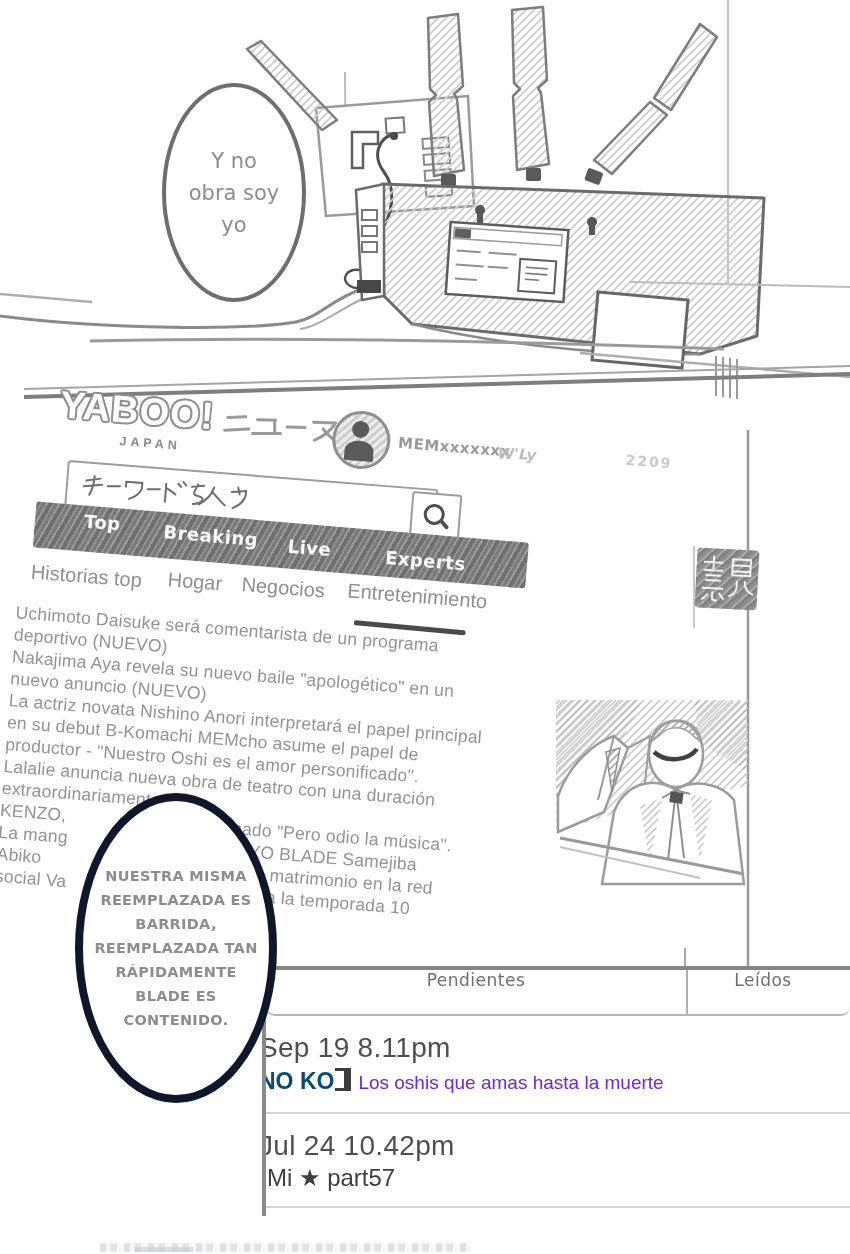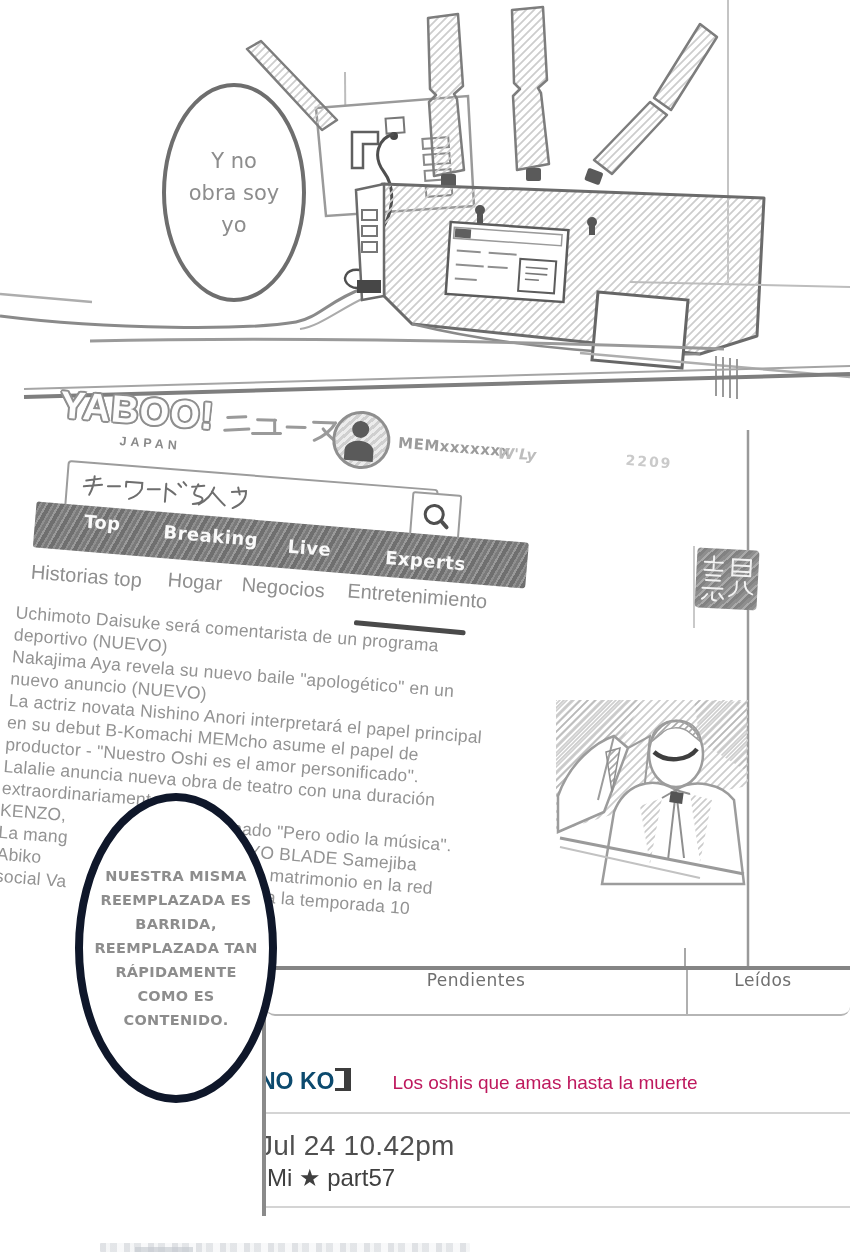--- a/index.html
+++ b/index.html
@@ -81,21 +81,21 @@
     font:400 17px "DejaVu Sans",sans-serif;color:#6f6f6f;letter-spacing:.5px;}
   .tab-pending{left:0;width:420px;}
   .tab-read{left:415px;right:0;width:164px;}
   .tab-div{position:absolute;left:420px;top:0;width:2px;height:44px;background:#b0b0b0;}
   .tabdiv-over{left:684px;top:948px;width:2px;height:20px;background:#a8a8a8;z-index:2;}
   .msg-time{position:absolute;left:-7px;font:400 28px "Liberation Sans",sans-serif;color:#4f4f4f;letter-spacing:.3px;white-space:nowrap;}
   .msg-title{position:absolute;left:-7px;white-space:nowrap;}
   .msg-strong{font:700 23px "Liberation Sans",sans-serif;color:#0c4a6e;}
   .jbracket{display:inline-block;width:9px;height:17px;border-right:7px solid #3d3d3d;border-top:3px solid #3d3d3d;
     border-bottom:3px solid #3d3d3d;margin:0 7px 0 1px;vertical-align:-2px;}
-  .msg-rest{font:400 19px "Liberation Sans",sans-serif;color:#be185d;margin-left:34px;}
+  .msg-rest{font:400 19px "Liberation Sans",sans-serif;color:#6d28d9;}
   .msg2-strong{font:500 24px "Liberation Sans",sans-serif;color:#3f3f3f;}
   .inbox-div{position:absolute;left:0;right:0;height:2px;background:#d4d4d4;}
 
   
   .pixbar{left:100px;top:1243px;width:370px;height:9px;opacity:.55;border-radius:1px;z-index:1;
     background:repeating-linear-gradient(90deg,#c6cad0 0 6px,#eceef0 6px 10px,#cdd1d6 10px 17px,#f3f4f6 17px 24px);}
   .pixbar2{left:135px;top:1247px;width:58px;height:5px;background:#c2c7cd;opacity:.6;z-index:1;}
 </style>
 </head>
 <body>
@@ -306,32 +306,33 @@
     </svg>
   </div>
 
 
   <div class="bubble b3">
     <span>NUESTRA MISMA</span>
     <span>REEMPLAZADA ES</span>
     <span>BARRIDA,</span>
     <span>REEMPLAZADA TAN</span>
     <span>RÁPIDAMENTE</span>
-    <span>COMO ES</span>
+    <span>BLADE ES</span>
     <span>CONTENIDO.</span>
   </div>
 
   <div class="abs tabdiv-over"></div>
   <div class="abs inbox">
     <div class="tabs-row">
       <div class="tab tab-pending">Pendientes</div>
       <div class="tab tab-read">Leídos</div>
       <div class="tab-div"></div>
     </div>
 
+    <div class="msg-time" style="top:62px">Sep 19 8.11pm</div>
     <div class="msg-title" style="top:98px">
       <span class="msg-strong">NO KO</span><span class="jbracket"></span><span class="msg-rest">Los oshis que amas hasta la muerte</span>
     </div>
     <div class="inbox-div" style="top:142px"></div>
 
     <div class="msg-time" style="top:160px">Jul 24 10.42pm</div>
     <div class="msg-title" style="top:194px">
       <span class="msg2-strong">-Mi ★ part57</span>
     </div>
     <div class="inbox-div" style="top:236px"></div>

